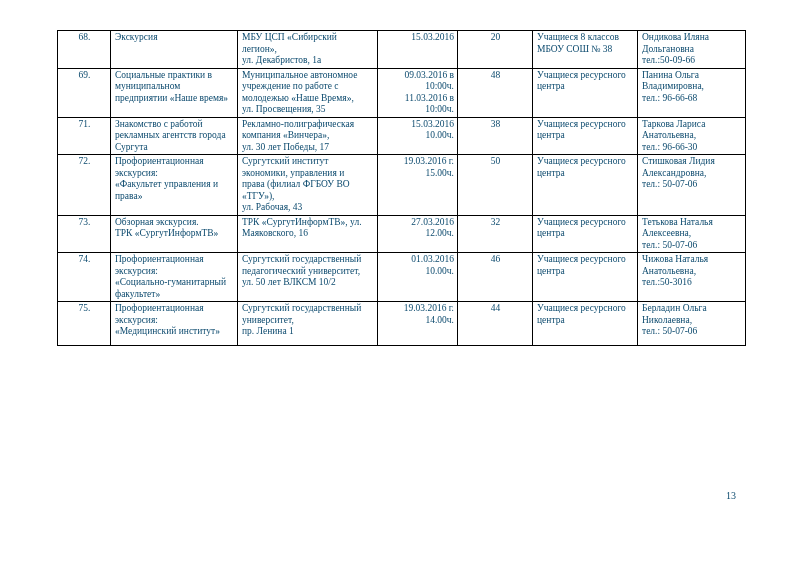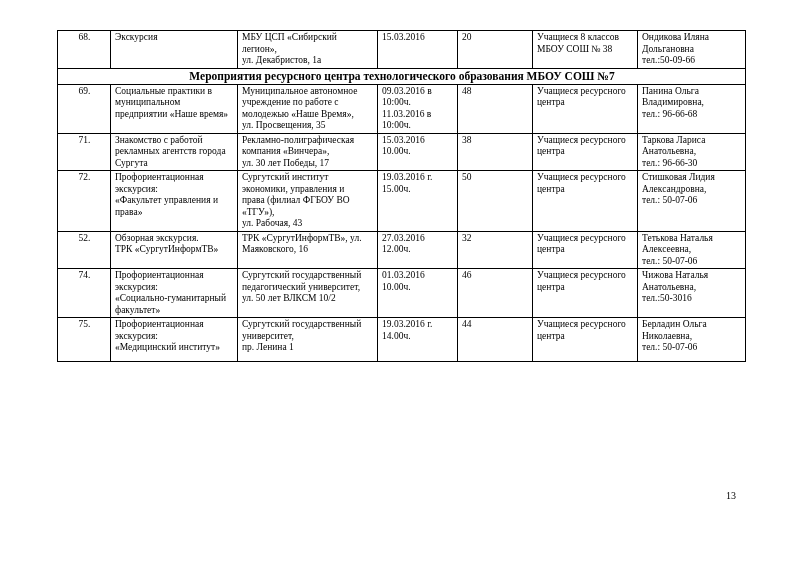--- a/index.html
+++ b/index.html
@@ -1,42 +1,42 @@
 <!DOCTYPE html>
 <html><head>
 <meta charset="utf-8">
 <style>
   html,body{margin:0;padding:0;background:#fff;}
   .page{
     position:relative;
     width:800px;height:566px;
     background:#ffffff;
     font-family:"Liberation Serif", serif;
-    color:#000000;
+    color:#0c4a6e;
     overflow:hidden;
   }
   table.sched{
     position:absolute;
     left:57px;top:30px;
     width:688px;
     border-collapse:collapse;
     table-layout:fixed;
     font-size:9.5px;
     line-height:11.5px;
   }
   table.sched td{
     border:1px solid #000;
     padding:1px 3px 1px 4px;
     vertical-align:top;
     white-space:pre-line;
     overflow:hidden;
   }
   td.c-num{text-align:center;padding-left:1px;padding-right:1px;}
-  td.c-date{text-align:left;vertical-align:middle;padding-left:1px;padding-right:1px;}
-  td.c-count{vertical-align:middle;margin-top:45px;}
+  td.c-date{text-align:right;vertical-align:middle;padding-left:1px;padding-right:1px;}
+  td.c-count{text-align:center;vertical-align:middle;margin-top:45px;}
   td.section{
     text-align:center;
     font-weight:bold;
     font-size:11.5px;
     line-height:13px;
     white-space:normal;
     padding:0;
     vertical-align:middle;
   }
   .pagenum{
@@ -72,23 +72,20 @@
 ул. Декабристов, 1а</td>
         <td class="c-date">15.03.2016</td>
         <td class="c-count">20</td>
         <td class="c-part">Учащиеся 8 классов
 МБОУ СОШ № 38</td>
         <td class="c-cont">Ондикова Иляна
 Дольгановна
 тел.:50-09-66</td>
       </tr>
 
-      <tr style="height:14px">
-        <td colspan="7" class="section">Мероприятия ресурсного центра технологического образования МБОУ СОШ №7</td>
-      </tr>
 
       <tr style="height:48px">
         <td class="c-num">69.</td>
         <td class="c-act">Социальные практики в
 муниципальном
 предприятии «Наше время»</td>
         <td class="c-loc">Муниципальное автономное
 учреждение по работе с
 молодежью «Наше Время»,
 ул. Просвещения, 35</td>
@@ -138,21 +135,21 @@
 15.00ч.</td>
         <td class="c-count">50</td>
         <td class="c-part">Учащиеся ресурсного
 центра</td>
         <td class="c-cont">Стишковая Лидия
 Александровна,
 тел.: 50-07-06</td>
       </tr>
 
       <tr style="height:29px">
-        <td class="c-num">52.</td>
+        <td class="c-num">73.</td>
         <td class="c-act">Обзорная экскурсия.
 ТРК «СургутИнформТВ»</td>
         <td class="c-loc">ТРК «СургутИнформТВ», ул.
 Маяковского, 16</td>
         <td class="c-date">27.03.2016
 12.00ч.</td>
         <td class="c-count">32</td>
         <td class="c-part">Учащиеся ресурсного
 центра</td>
         <td class="c-cont">Тетькова Наталья

